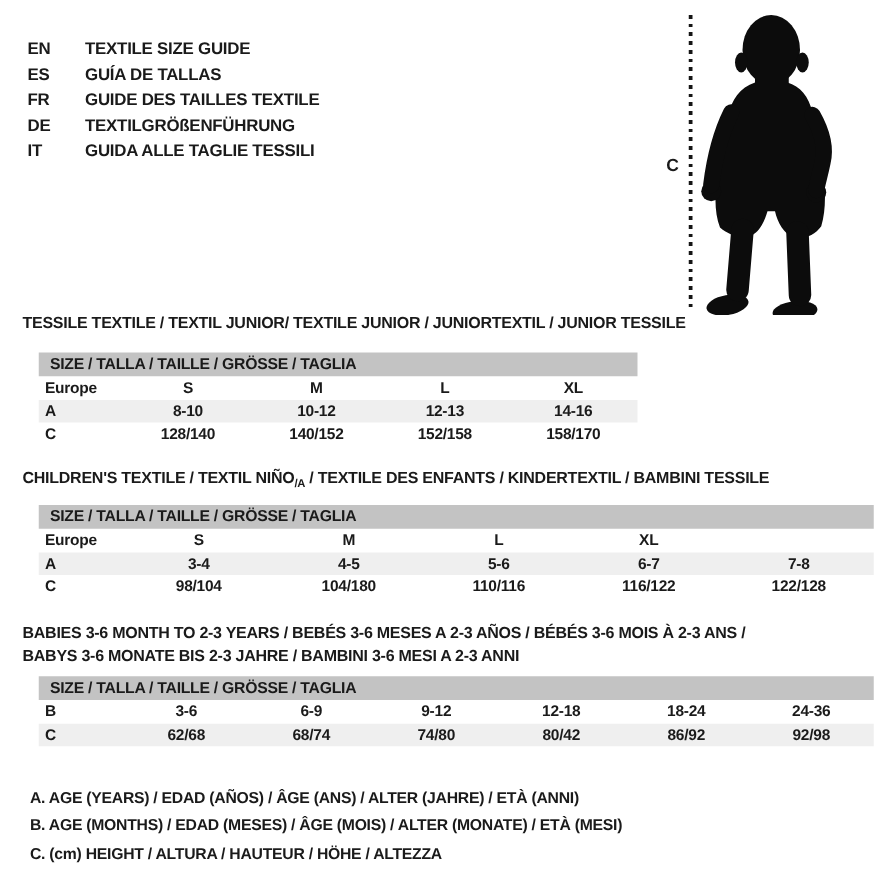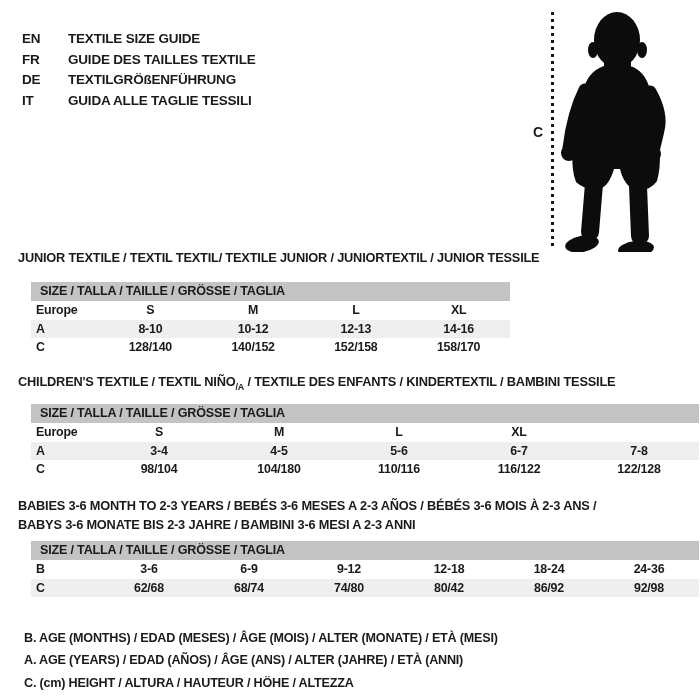--- a/index.html
+++ b/index.html
@@ -44,20 +44,24 @@
 </style>
 </head>
 <body>
 
 <div class="abs lang-list">
   <div class="lang-row">
     <span>EN</span>
     <span>TEXTILE SIZE GUIDE</span>
   </div>
   <div class="lang-row">
+    <span>ES</span>
+    <span>GUÍA DE TALLAS</span>
+  </div>
+  <div class="lang-row">
     <span>FR</span>
     <span>GUIDE DES TAILLES TEXTILE</span>
   </div>
   <div class="lang-row">
     <span>DE</span>
     <span>TEXTILGRÖßENFÜHRUNG</span>
   </div>
   <div class="lang-row">
     <span>IT</span>
     <span>GUIDA ALLE TAGLIE TESSILI</span>
@@ -80,21 +84,21 @@
     <ellipse cx="84" cy="243" rx="18" ry="8" transform="rotate(-6 84 243)"></ellipse>
   </g>
   <g fill="none" stroke="#0c0c0c" stroke-linecap="round">
     <path d="M33,84 C26,98 20,118 17,142" stroke-width="13"></path>
     <path d="M98,86 C106,100 109,112 106,124 C104,134 102,140 101,146" stroke-width="13"></path>
     <path d="M42,178 L38,226" stroke-width="18"></path>
     <path d="M86,180 L88,230" stroke-width="18"></path>
   </g>
 </svg>
 
-<div class="abs section-title" style="left:18px;top:250px;">JUNIOR TEXTILE / TEXTIL TEXTIL/ TEXTILE JUNIOR / JUNIORTEXTIL / JUNIOR TESSILE</div>
+<div class="abs section-title" style="left:18px;top:250px;">TESSILE TEXTILE / TEXTIL JUNIOR/ TEXTILE JUNIOR / JUNIORTEXTIL / JUNIOR TESSILE</div>
 <div class="abs size-table w-junior" style="top:282px;">
   <div class="band">SIZE / TALLA / TAILLE / GRÖSSE / TAGLIA</div>
   <div class="t-row cols-4">
     <span class="lbl">Europe</span>
     <span class="cell">S</span>
     <span class="cell">M</span>
     <span class="cell">L</span>
     <span class="cell">XL</span>
   </div>
   <div class="t-row cols-4 shaded">
@@ -163,16 +167,16 @@
     <span class="cell">62/68</span>
     <span class="cell">68/74</span>
     <span class="cell">74/80</span>
     <span class="cell">80/42</span>
     <span class="cell">86/92</span>
     <span class="cell">92/98</span>
   </div>
 </div>
 
 <div class="abs footnotes">
+  <div>A. AGE (YEARS) / EDAD (AÑOS) / ÂGE (ANS) / ALTER (JAHRE) / ETÀ (ANNI)</div>
   <div>B. AGE (MONTHS) / EDAD (MESES) / ÂGE (MOIS) / ALTER (MONATE) / ETÀ (MESI)</div>
-  <div>A. AGE (YEARS) / EDAD (AÑOS) / ÂGE (ANS) / ALTER (JAHRE) / ETÀ (ANNI)</div>
   <div>C. (cm) HEIGHT / ALTURA / HAUTEUR / HÖHE / ALTEZZA</div>
 </div>
 
 </body></html>

